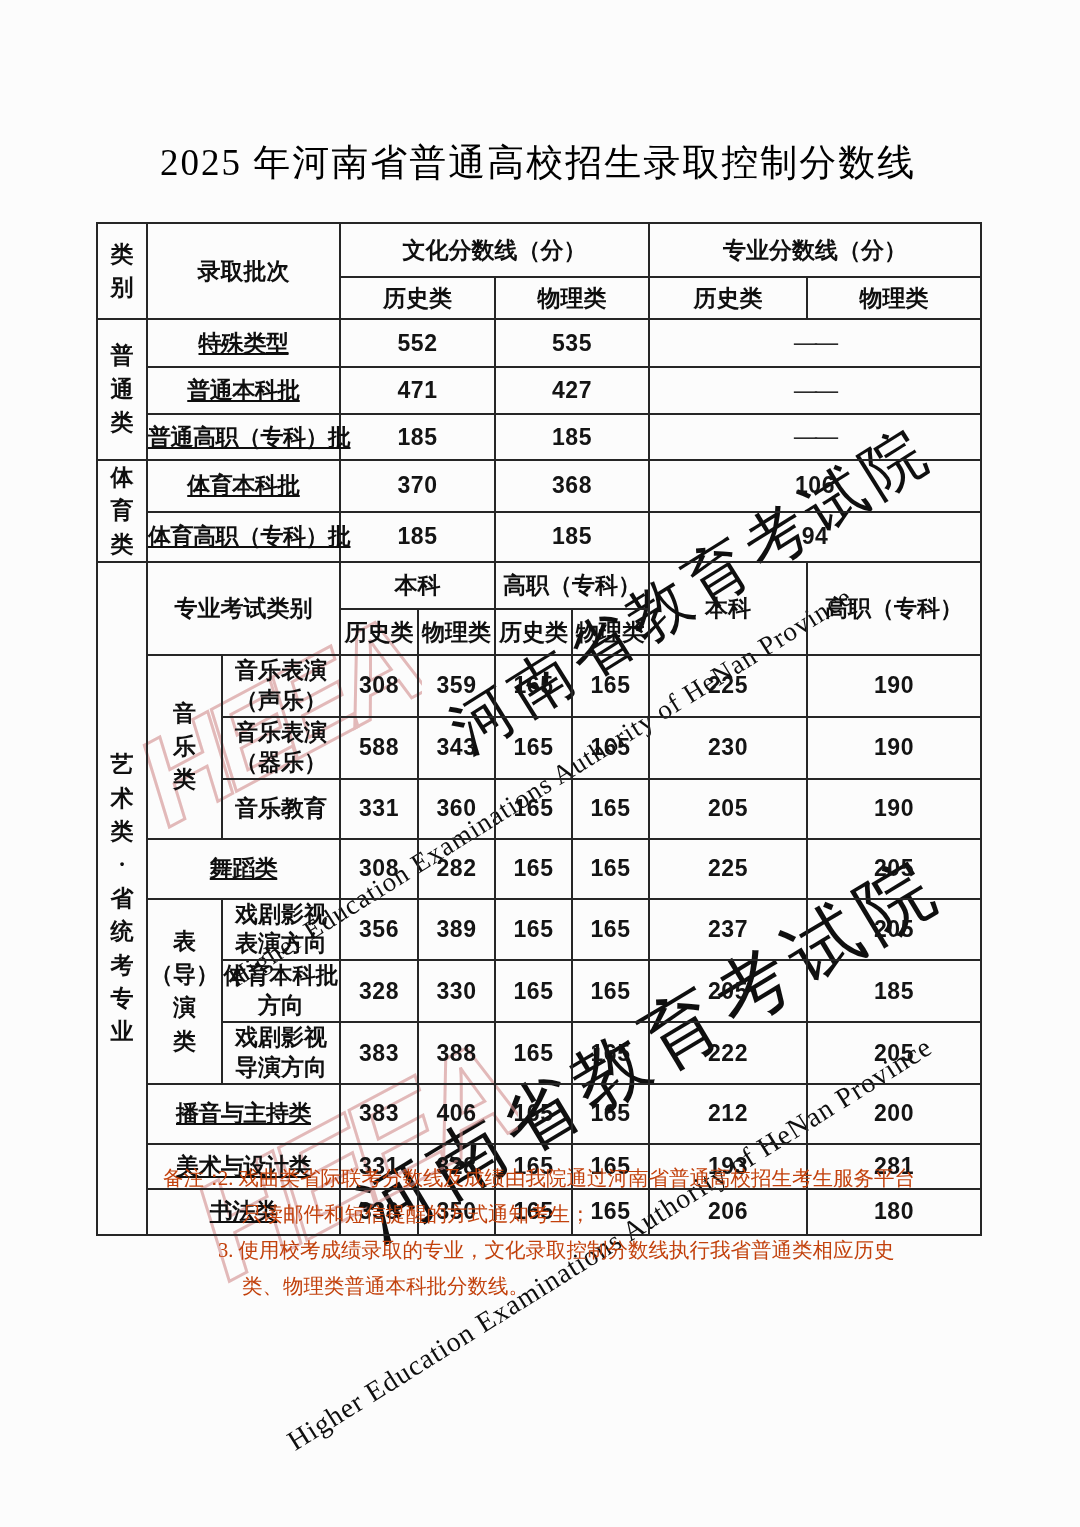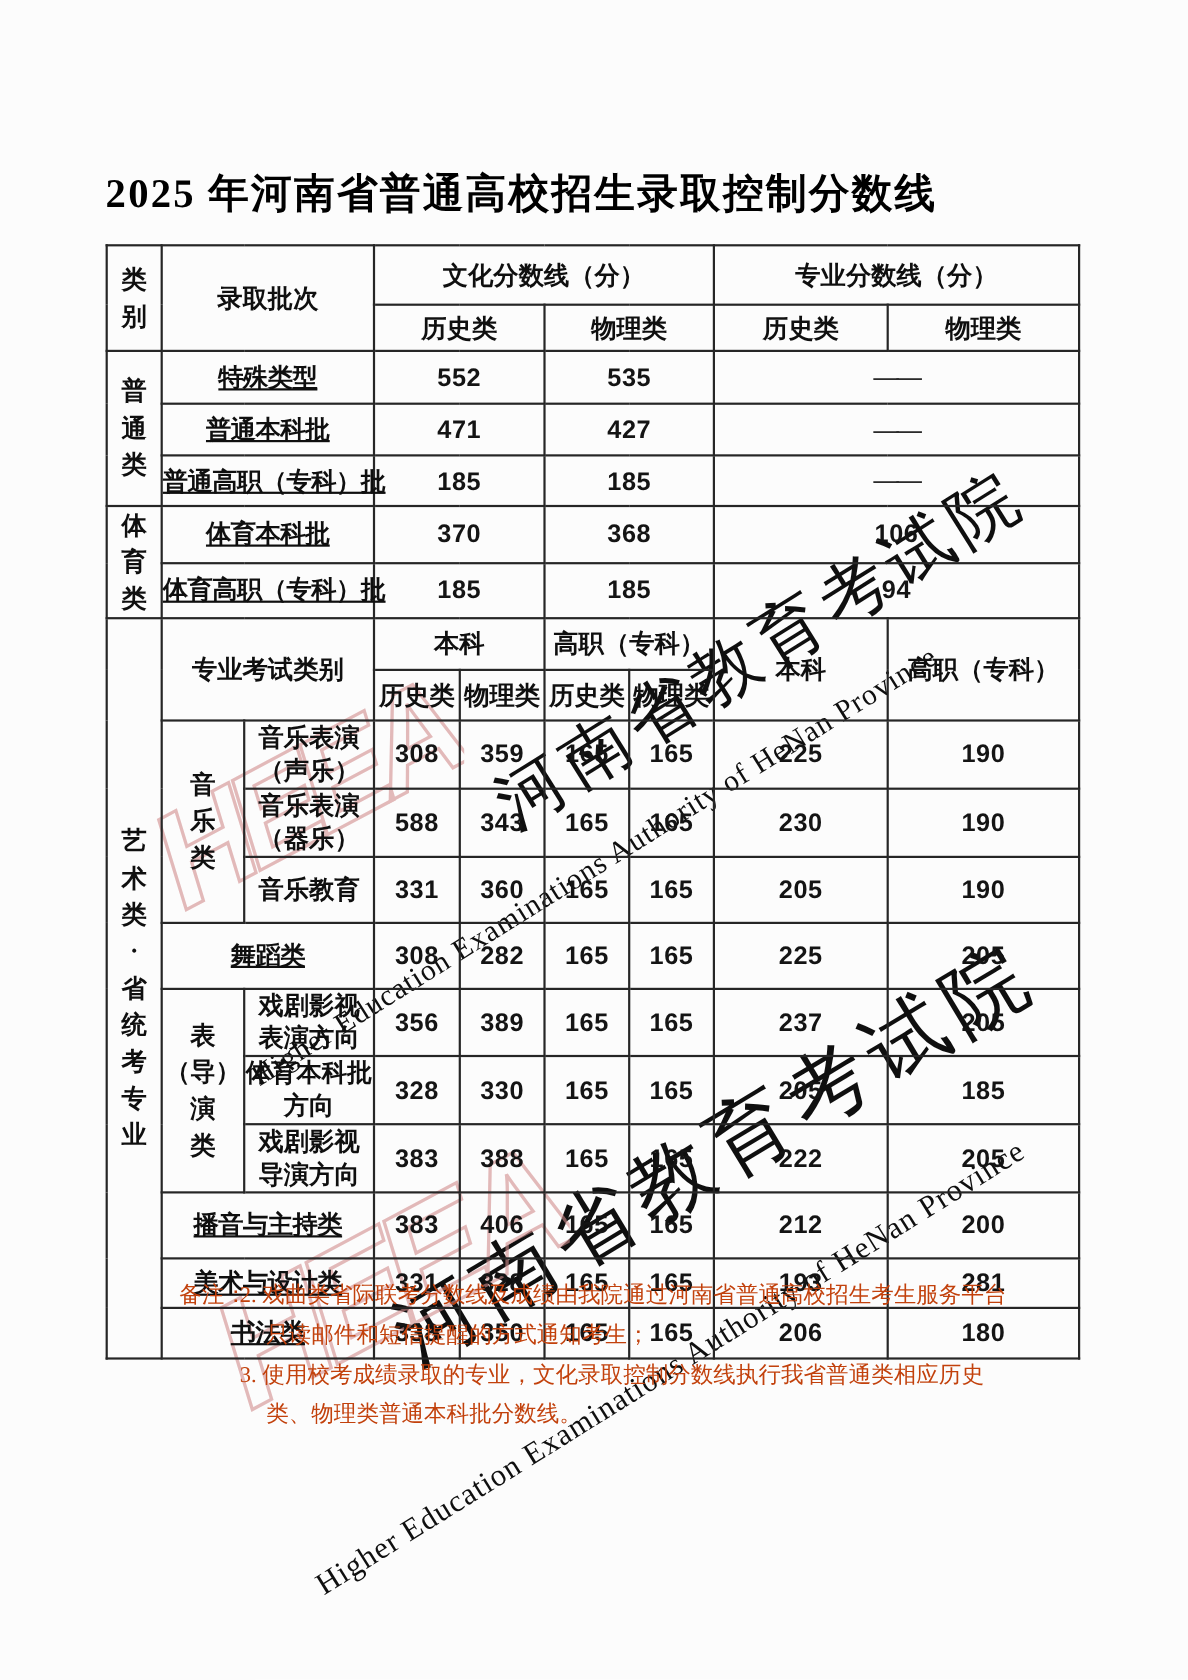--- a/index.html
+++ b/index.html
@@ -6,23 +6,23 @@
   .page{
     position:relative;
     width:1080px;height:1527px;
     background:#fcfcfc;
     overflow:hidden;
     font-family:"Liberation Serif", serif;
     color:#0f0f0f;
   }
   
   .doc-title{
-    position:absolute;left:96px;top:151px;width:884px;
-    text-align:left;
-    font-size:37px;font-weight:bold;letter-spacing:2px;
+    position:absolute;left:96px;top:138px;width:884px;
+    text-align:center;
+    font-size:37px;font-weight:normal;letter-spacing:2px;
     color:#000;z-index:3;
   }
   
   .wm{position:absolute;z-index:1;pointer-events:none;white-space:nowrap;}
   .wm-cn1{left:415px;top:548px;font-size:62px;letter-spacing:7px;transform:rotate(-32deg);}
   .wm-en1{left:176px;top:772px;font-size:27px;letter-spacing:1px;transform:rotate(-32deg);}
   .wm-cn2{left:318px;top:1000px;font-size:74px;letter-spacing:9px;transform:rotate(-31deg);}
   .wm-en2{left:233px;top:1228px;font-size:28px;letter-spacing:1px;transform:rotate(-32deg);}
   .wm-logo{opacity:.6;}
   .wm-logo text{

